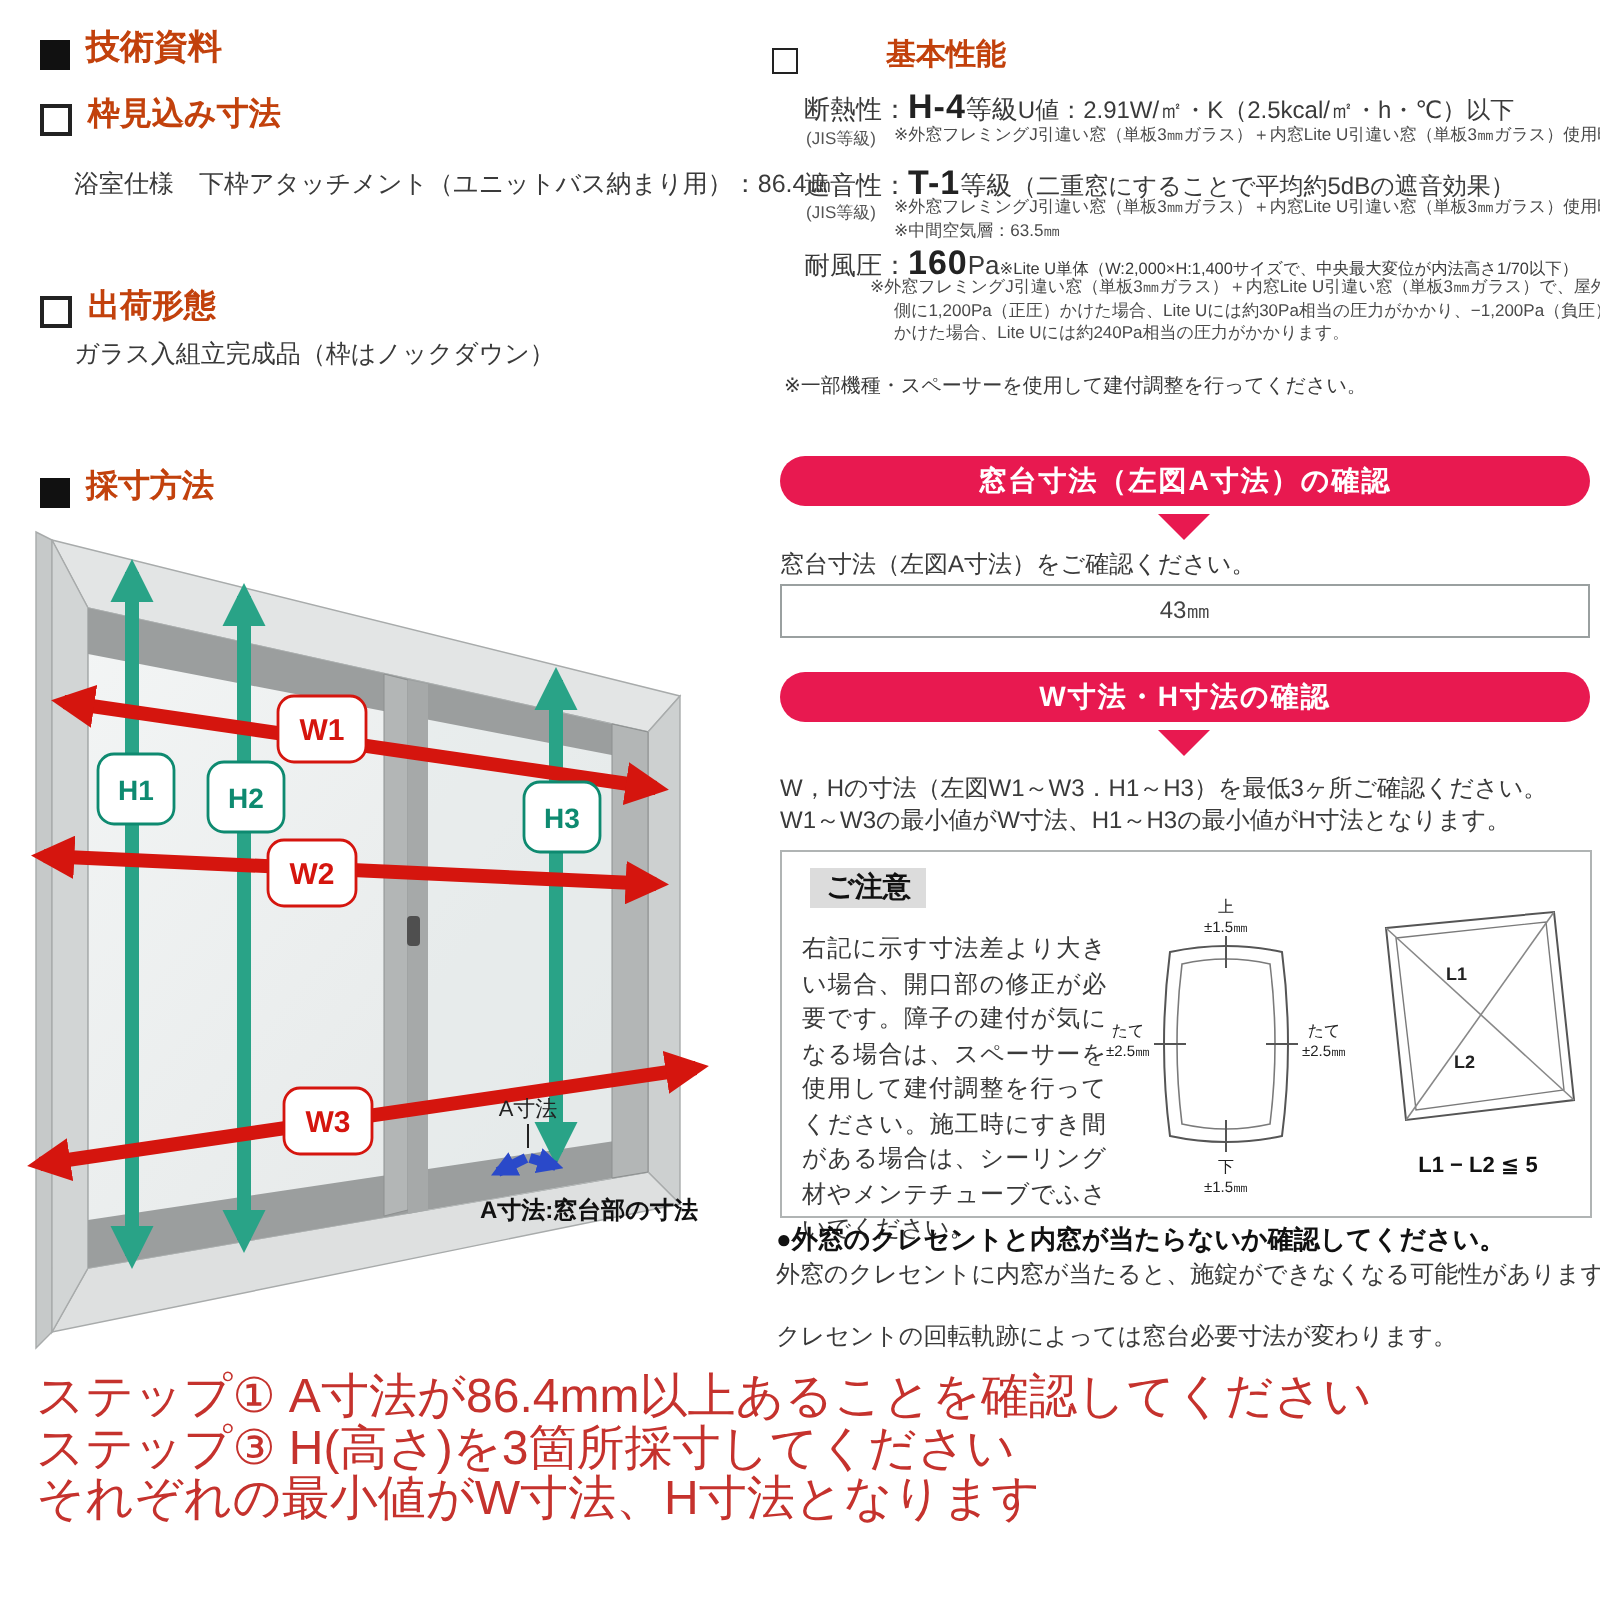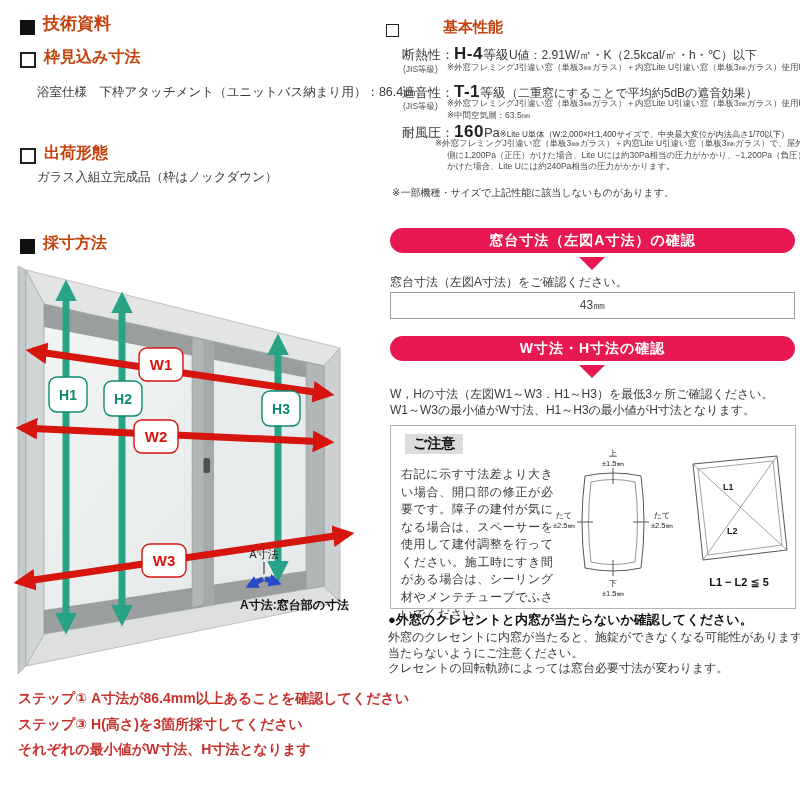--- a/index.html
+++ b/index.html
@@ -32,21 +32,21 @@
   .plain{font-size:12px;color:#3a3a3a;white-space:nowrap;}
   .value-box{border:1px solid #9aa0a0;height:25px;line-height:25px;text-align:center;
              font-size:12px;color:#444;background:#fff;}
   
   .caution{border:1px solid #b0b4b4;background:#fff;}
   .caution-title{display:inline-block;background:#dcdcdc;color:#111;font-weight:800;
                  font-size:14px;padding:1px 8px;}
   .caution-body{font-size:12px;line-height:17.5px;color:#3a3a3a;text-align:justify;}
   .crescent-title{font-size:13px;font-weight:800;color:#111;white-space:nowrap;}
   
-  .step-line{font-size:14px;font-weight:700;color:var(--step-red);line-height:25.5px;white-space:nowrap;}
+  .step-line{font-size:24px;font-weight:400;color:var(--step-red);line-height:25.5px;white-space:nowrap;}
   svg text{font-family:"Liberation Sans","DejaVu Sans",sans-serif;}
 </style>
 </head>
 <body>
 
 <div class="page" style="--pink:#e81950;--step-red:#c5322d;">
 
   <div class="abs sec-h lg" style="left:20px;top:12px;">
     <span class="sq filled"></span>
     <span>技術資料</span>
@@ -177,21 +177,21 @@
   <div class="abs note" style="left:447px;top:98px;width:352px;">※外窓フレミングJ引違い窓（単板3㎜ガラス）＋内窓Lite U引違い窓（単板3㎜ガラス）使用時</div>
   <div class="abs note" style="left:447px;top:110px;width:352px;">※中間空気層：63.5㎜</div>
 
   <div class="abs perf-main" style="left:402px;top:122px;">
     <span>耐風圧：</span>
       <span class="perf-grade">160</span>
       <span class="perf-unit">Pa</span>
       <span class="perf-detail tiny"> ※Lite U単体（W:2,000×H:1,400サイズで、中央最大変位が内法高さ1/70以下）</span>
   </div>
   <div class="abs note" style="left:435px;top:138px;width:362px;">※外窓フレミングJ引違い窓（単板3㎜ガラス）＋内窓Lite U引違い窓（単板3㎜ガラス）で、屋外側に1,200Pa（正圧）かけた場合、Lite Uには約30Pa相当の圧力がかかり、−1,200Pa（負圧）かけた場合、Lite Uには約240Pa相当の圧力がかかります。</div>
-  <div class="abs footnote" style="left:392px;top:186px;">※一部機種・サイズで上記性能に該当しないものがあります。</div>
+  <div class="abs footnote" style="left:392px;top:186px;">※一部機種・スペーサーを使用して建付調整を行ってください。</div>
 
   <div class="abs banner" style="left:390px;top:228px;width:405px;">窓台寸法（左図A寸法）の確認</div>
   <div class="abs tri-down" style="left:579px;top:257px;"></div>
   <div class="abs plain" style="left:390px;top:274px;">窓台寸法（左図A寸法）をご確認ください。</div>
   <div class="abs value-box" style="left:390px;top:292px;width:403px;">43㎜</div>
 
   <div class="abs banner" style="left:390px;top:336px;width:405px;">W寸法・H寸法の確認</div>
   <div class="abs tri-down" style="left:579px;top:365px;"></div>
   <div class="abs plain" style="left:390px;top:386px;">W，Hの寸法（左図W1～W3．H1～H3）を最低3ヶ所ご確認ください。</div>
   <div class="abs plain" style="left:390px;top:402px;">W1～W3の最小値がW寸法、H1～H3の最小値がH寸法となります。</div>
@@ -223,21 +223,20 @@
       <line x1="10" y1="16" x2="104" y2="102" stroke="#888" stroke-width="0.8"></line>
       <line x1="20" y1="112" x2="94" y2="8" stroke="#888" stroke-width="0.8"></line>
       <text x="40" y="42" font-size="9" font-weight="bold" fill="#222">L1</text>
       <text x="44" y="86" font-size="9" font-weight="bold" fill="#222">L2</text>
       <text x="56" y="138" text-anchor="middle" font-size="11" font-weight="bold" fill="#111">L1 − L2 ≦ 5</text>
     </svg>
   </div>
 
   <div class="abs crescent-title" style="left:388px;top:611px;">●外窓のクレセントと内窓が当たらないか確認してください。</div>
   <div class="abs plain" style="left:388px;top:629px;">外窓のクレセントに内窓が当たると、施錠ができなくなる可能性がありますので、</div>
-  <div class="abs plain" style="left:388px;top:645px;">当たらないようにご注意ください。</div>
   <div class="abs plain" style="left:388px;top:660px;">クレセントの回転軌跡によっては窓台必要寸法が変わります。</div>
 
   <div class="abs" style="left:18px;top:686px;">
     <div class="step-line">ステップ① A寸法が86.4mm以上あることを確認してください</div>
     <div class="step-line">ステップ③ H(高さ)を3箇所採寸してください</div>
     <div class="step-line">それぞれの最小値がW寸法、H寸法となります</div>
   </div>
 
 </div>
 

